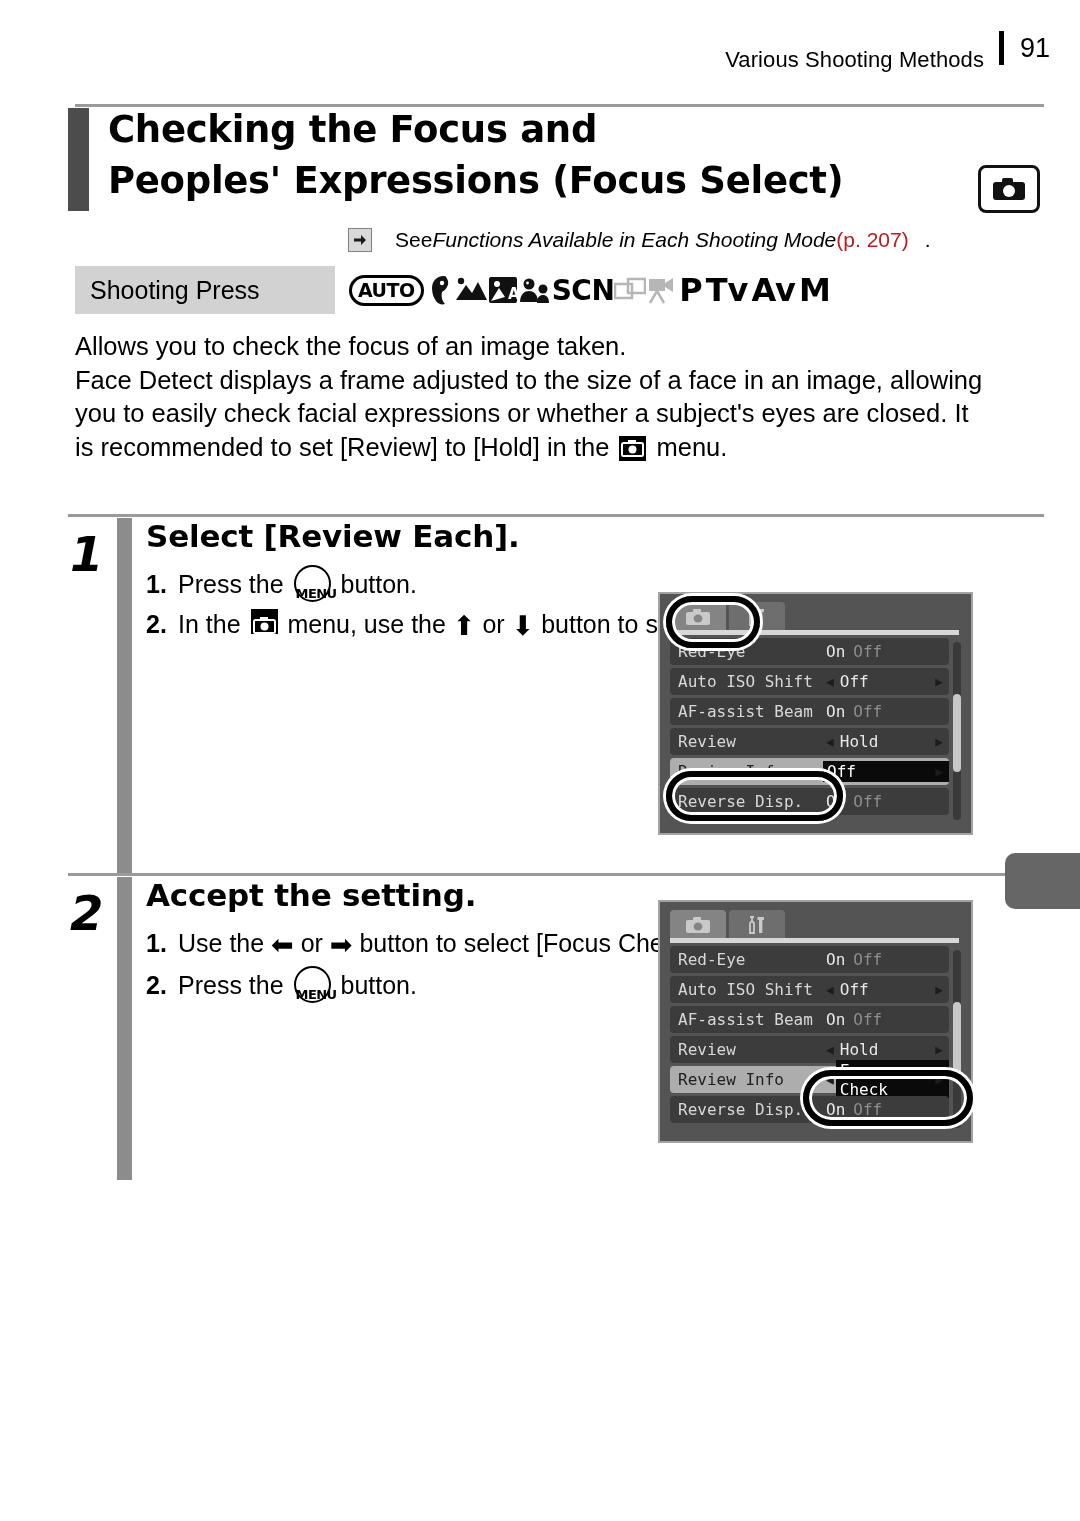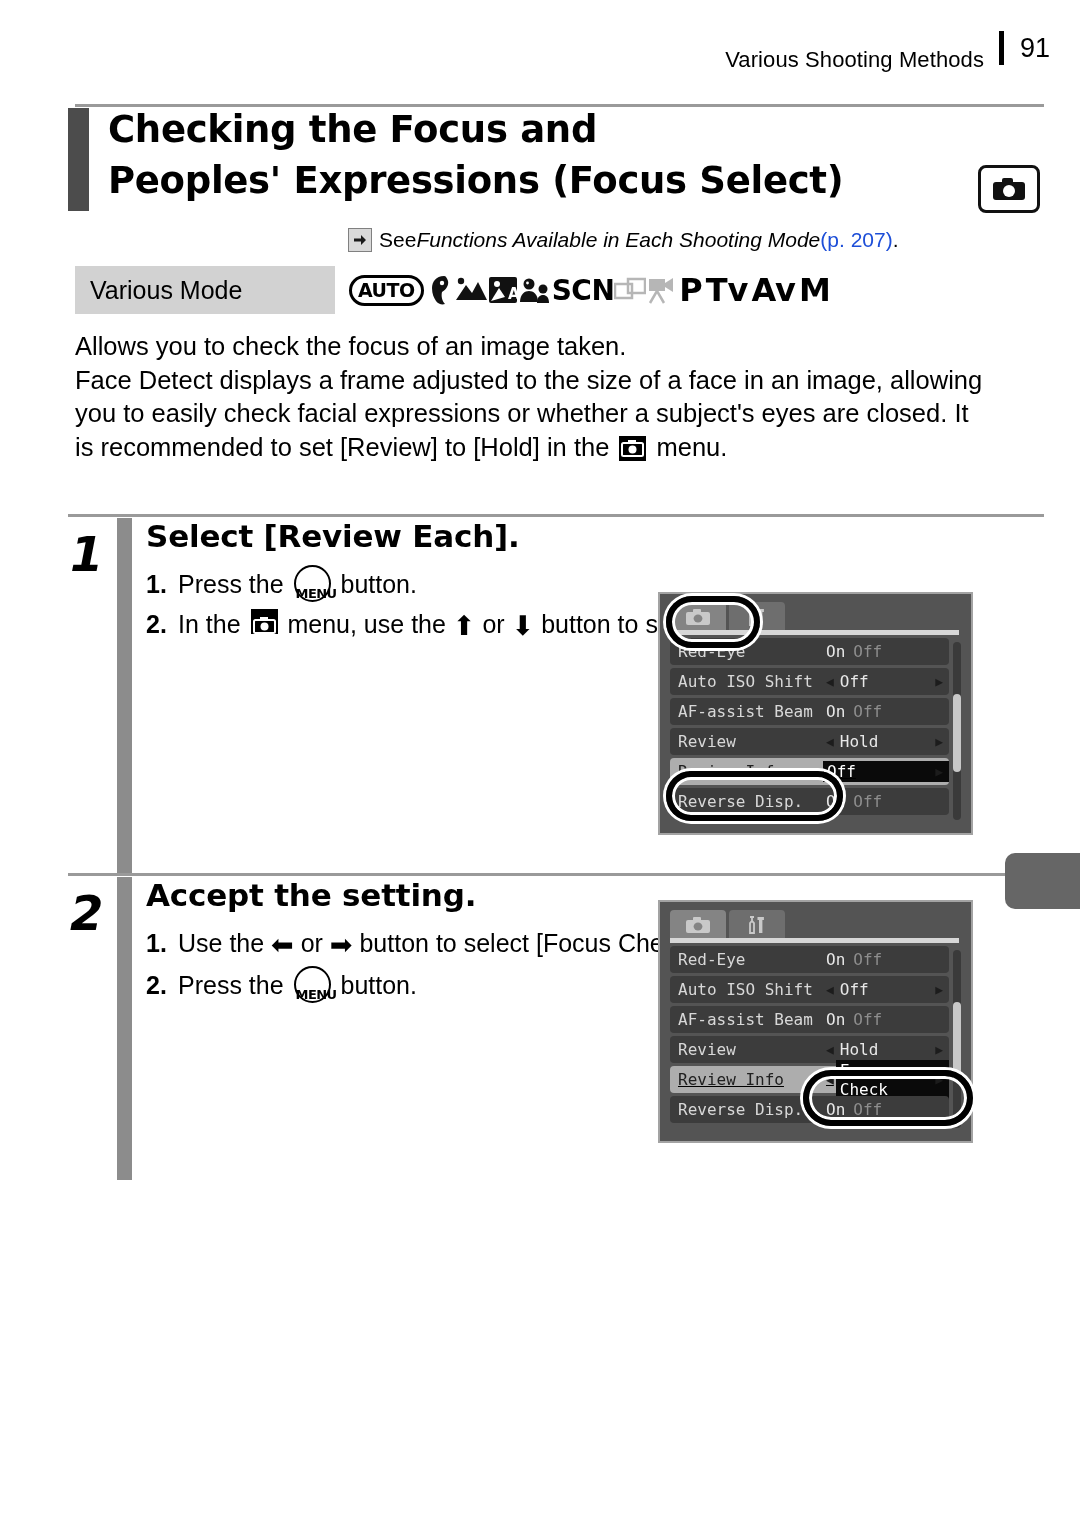--- a/index.html
+++ b/index.html
@@ -84,22 +84,22 @@
     font-size: 21px;
   }
   .arrow-box {
     width: 22px; height: 22px;
     background: #d9d9d9;
     border: 1px solid #808080;
     display: flex; align-items: center; justify-content: center;
     margin-right: 7px;
   }
   .seealso .ital { font-style: italic; }
-  .seealso .plain { font-style: normal; }
-  .seealso .blue { color: #1d4ed8; }
+  .seealso .plain { font-style: normal; margin-left: 16px; }
+  .seealso .blue { color: #b91c1c; }
 
   
   .mode-bar {
     position: absolute;
     left: 75px; top: 266px;
     width: 905px; height: 48px;
     background: #d2d2d2;
     display: flex; align-items: center;
   }
   .mode-label {
@@ -244,21 +244,21 @@
     left: 10px; top: 44px; right: 22px;
   }
   .lcd-row {
     height: 27px;
     background: #3c3c3c;
     border-radius: 4px;
     margin-bottom: 3px;
     display: flex; align-items: center;
     position: relative;
   }
-  .lcd-row.sel { background: #adadad; text-decoration: underline; }
+  .lcd-row.sel { background: #adadad; }
   .lcd-name {
     font-size: 16px;
     color: #d8d8d8;
     padding-left: 8px;
     width: 148px;
     white-space: nowrap;
   }
   .lcd-row.sel .lcd-name { color: #202020; }
   .lcd-val {
     font-size: 16px;
@@ -340,21 +340,21 @@
       <path d="M1 5.5 H8 V2 L13 7 L8 12 V8.5 H1 Z" fill="#1a1a1a"></path>
     </svg>
   </span>
   <span class="plain">See </span>
   <span class="ital">Functions Available in Each Shooting Mode</span>
   <span class="blue"> (p. 207)</span>
   <span class="plain">.</span>
 </div>
 
 <div class="mode-bar">
-  <div class="mode-label">Various Mode</div>
+  <div class="mode-label">Shooting Press</div>
   <div class="mode-icons">
 
     <span class="mi mi-auto">AUTO</span>
 
     <span class="mi">
       <svg width="30" height="32" viewBox="0 0 30 32" aria-hidden="true">
         <path d="M20 2 C12 2 8 8 8 14 C8 20 10 24 12 27 C14 30 18 31 21 30 C18 27 17 22 18 18 C22 16 25 11 24 7 C23 4 22 2 20 2 Z" fill="#111"></path>
         <circle cx="18" cy="9" r="2.2" fill="#fff"></circle>
       </svg>
     </span>

